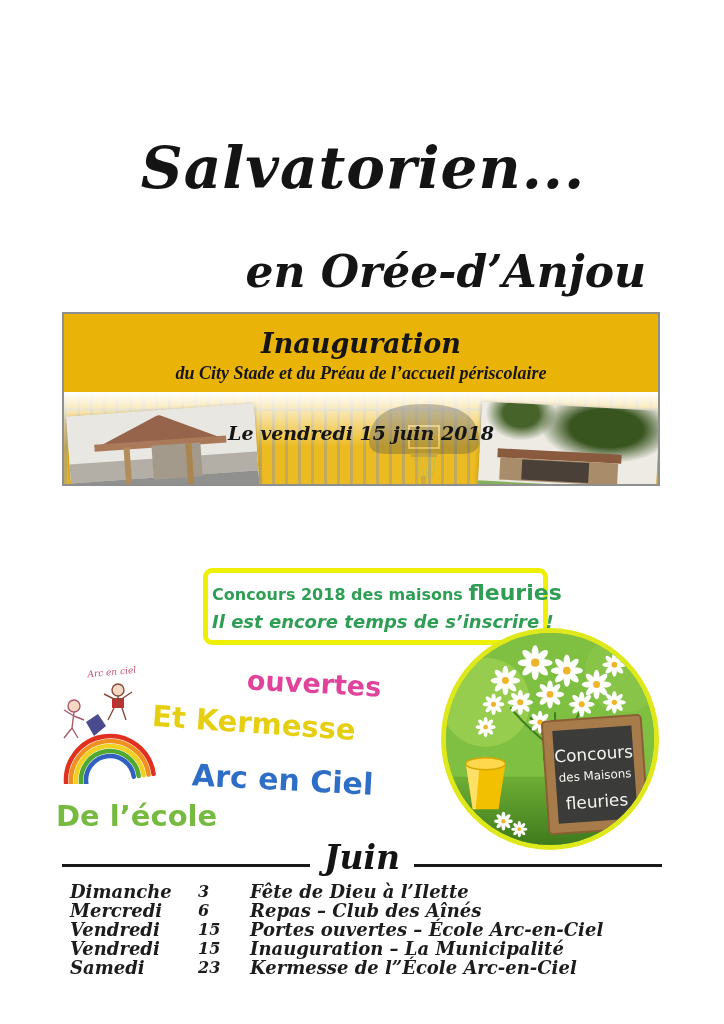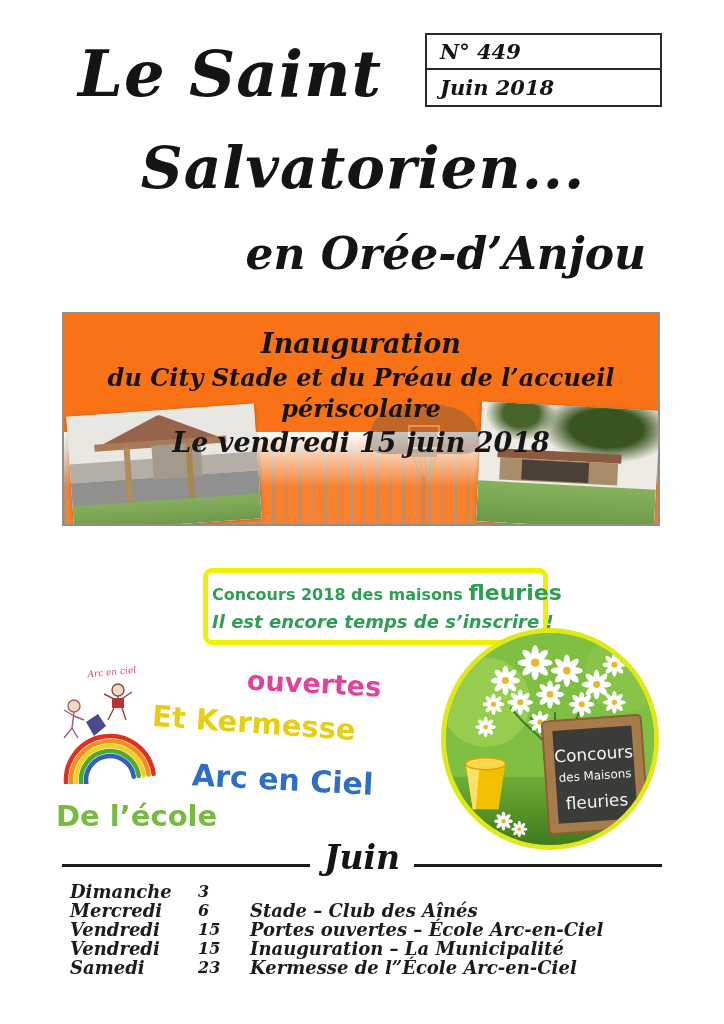--- a/index.html
+++ b/index.html
@@ -11,42 +11,42 @@
   
   .title-line1{
     position:absolute;left:0;top:36px;width:460px;text-align:center;
     font-size:64px;font-style:italic;font-weight:bold;color:#141414;letter-spacing:1px;
   }
   .title-line2{
     position:absolute;left:0;top:134px;width:708px;text-align:center;
     font-size:58px;font-style:italic;font-weight:bold;color:#141414;letter-spacing:1px;padding-left:18px;
   }
   .subtitle{
-    position:absolute;right:78px;top:228px;
+    position:absolute;right:78px;top:246px;
     font-size:44px;font-style:italic;font-weight:bold;color:#141414;
   }
   .issue-box{
     position:absolute;left:425px;top:33px;width:237px;height:74px;
     border:2px solid #2a2a2a;background:#fff;
   }
   .issue-row{
     height:35px;display:flex;align-items:center;padding-left:13px;
     font-size:21px;font-style:italic;font-weight:bold;color:#141414;
   }
   .issue-row.first{border-bottom:2px solid #2a2a2a;}
   
   .inaug{
-    position:absolute;left:62px;top:312px;width:598px;height:214px;
-    border:2px solid #8f8f8f;background:#f97316;overflow:hidden;
+    position:absolute;left:62px;top:312px;width:598px;height:174px;
+    border:2px solid #8f8f8f;background:#eab308;overflow:hidden;
   }
   .inaug-text{position:absolute;left:0;top:12px;width:100%;text-align:center;z-index:4;
     font-style:italic;font-weight:bold;color:#151515;line-height:1.32;}
   .inaug-l1{font-size:27px;}
-  .inaug-l2{font-size:24px;}
-  .inaug-l3{font-size:27px;}
+  .inaug-l2{font-size:18px;font-family:Liberation Serif, serif;}
+  .inaug-l3{font-size:19px;margin-top:36px;}
   .fence{
     position:absolute;left:0;right:0;bottom:0;height:92px;z-index:1;
     background-image:
       linear-gradient(to bottom,#ffffff 0%,rgba(255,255,255,0.1) 60%),
       linear-gradient(rgba(150,150,150,.45),rgba(150,150,150,.45)),
       repeating-linear-gradient(90deg,rgba(140,140,140,.5) 0 3px,rgba(255,255,255,0) 3px 13px);
     background-size:100% 100%,100% 3px,100% 100%;
     background-position:0 0,0 16px,0 0;
     background-repeat:no-repeat,no-repeat,repeat;
   }
@@ -89,28 +89,23 @@
   .cal-rows{position:absolute;left:70px;top:882px;width:600px;
     font-style:italic;font-weight:bold;color:#1c1c1c;font-size:18px;line-height:19px;}
   .cal-row{display:grid;grid-template-columns:128px 52px 1fr;}
   .cal-date{font-size:16px;}
 </style>
 </head>
 <body>
 
 <div class="page">
 
-  <div class="title-line1">Le Saint</div>
   <div class="title-line2">Salvatorien...</div>
   <div class="subtitle">en Orée-d’Anjou</div>
 
-  <div class="issue-box">
-    <div class="issue-row first">N° 449</div>
-    <div class="issue-row">Juin 2018</div>
-  </div>
 
   <div class="inaug">
     <div class="fence"></div>
 
     <svg class="hoop" viewBox="0 0 150 132">
       <path d="M20,46 Q20,8 75,8 Q130,8 130,46 Q130,58 112,58 L38,58 Q20,58 20,46 Z" fill="#4c4c4c"></path>
       <rect x="60" y="30" width="30" height="22" fill="none" stroke="#cfcfcf" stroke-width="2"></rect>
       <rect x="62" y="57" width="26" height="4" fill="#7a7a7a"></rect>
       <g stroke="#8fbf8f" stroke-width="1.4" fill="none">
         <path d="M64,61 L72,82"></path>
@@ -253,25 +248,26 @@
   <div class="cal-header">
     <div class="cal-line"></div>
     <div class="cal-month">Juin</div>
     <div class="cal-line"></div>
   </div>
 
   <div class="cal-rows">
     <div class="cal-row">
       <span>Dimanche</span>
       <span class="cal-date">3</span>
+      <span>Fête de Dieu à l’Ilette</span>
     </div>
     <div class="cal-row">
       <span>Mercredi</span>
       <span class="cal-date">6</span>
-      <span>Stade – Club des Aînés</span>
+      <span>Repas – Club des Aînés</span>
     </div>
     <div class="cal-row">
       <span>Vendredi</span>
       <span class="cal-date">15</span>
       <span>Portes ouvertes – École Arc-en-Ciel</span>
     </div>
     <div class="cal-row">
       <span>Vendredi</span>
       <span class="cal-date">15</span>
       <span>Inauguration – La Municipalité</span>

